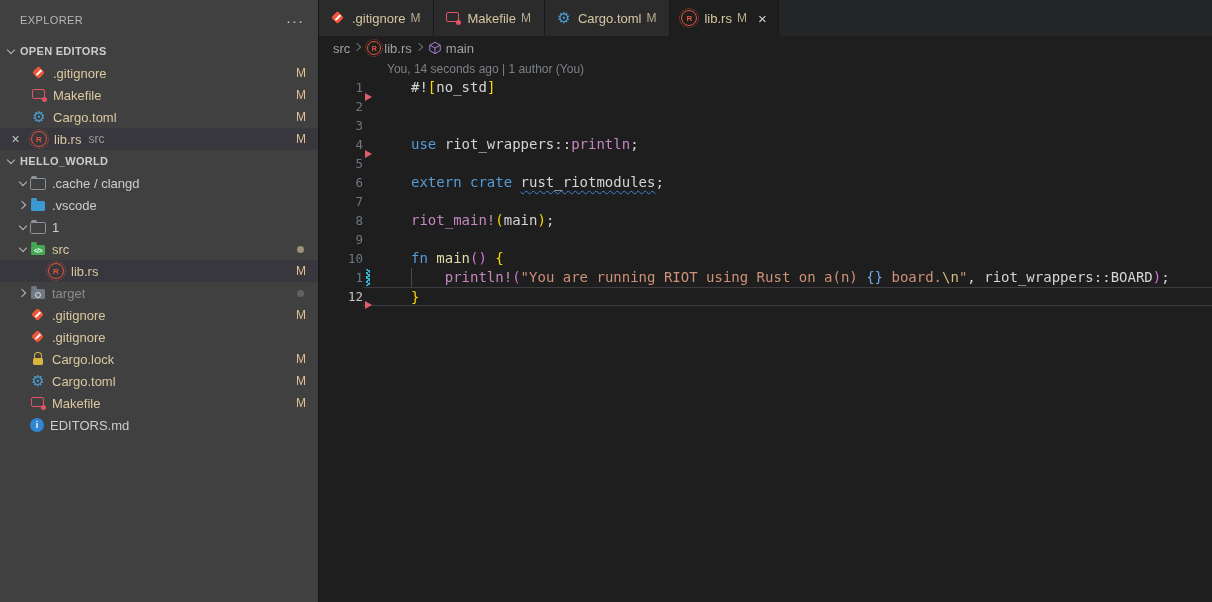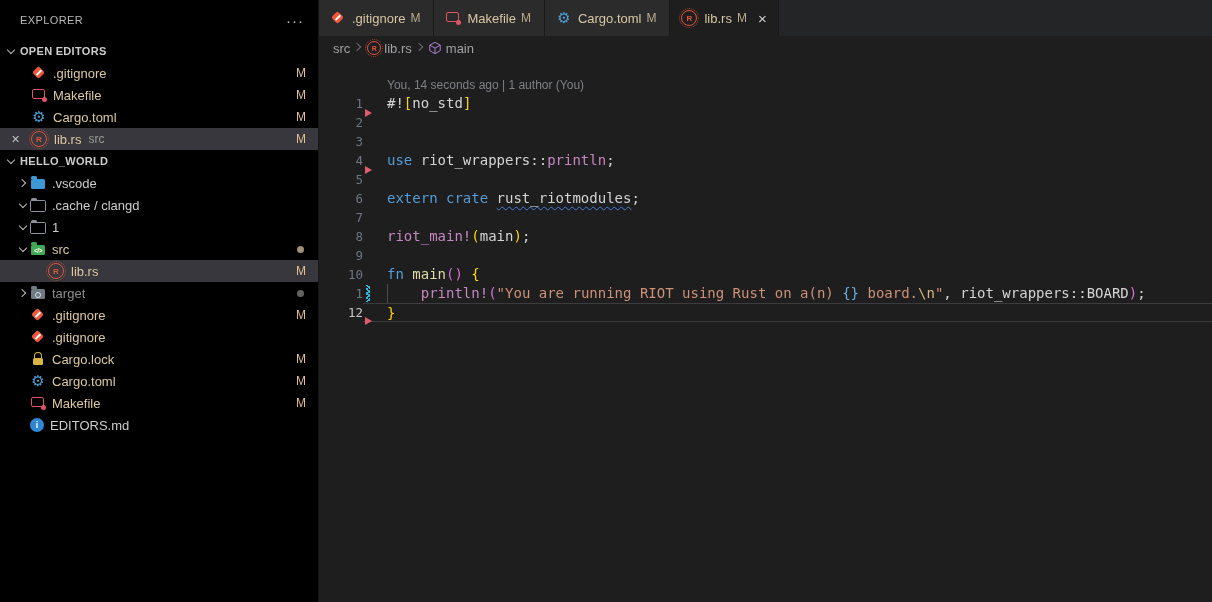--- a/index.html
+++ b/index.html
@@ -2,21 +2,21 @@
 <html><head>
 <meta charset="utf-8">
 <style>
   html,body{margin:0;padding:0;}
   body{
     width:1212px;height:602px;overflow:hidden;position:relative;
     background:#1e1e1e;color:#cccccc;
     font-family:"Liberation Sans",sans-serif;font-size:13px;
   }
   
-  .sidebar{position:absolute;left:0;top:0;width:318px;height:602px;background:#000000;z-index:2;}
+  .sidebar{position:absolute;left:0;top:0;width:318px;height:602px;background:#404040;z-index:2;}
   .sb-title{height:40px;display:flex;align-items:center;padding:0 14px 0 20px;font-size:11px;color:#b8b8b8;letter-spacing:.4px;}
   .sb-more{margin-left:auto;color:#c5c5c5;font-size:15px;letter-spacing:1px;cursor:pointer;}
   .section-header{height:22px;display:flex;align-items:center;padding-left:4px;font-weight:bold;font-size:11px;color:#cccccc;letter-spacing:.3px;cursor:pointer;}
   .section-header .chev{margin-right:2px;}
   .row{height:22px;display:flex;align-items:center;position:relative;font-size:13px;color:#cccccc;cursor:pointer;white-space:nowrap;}
   .row.selected{background:#37373d;}
   .row .name{overflow:hidden;text-overflow:ellipsis;}
   .row .name.mod{color:#dcc8a0;}
   .row .name.dim{color:#8c8c8c;}
   .row .desc{margin-left:7px;font-size:12px;color:#9a9a9a;}
@@ -63,25 +63,25 @@
   .tab .tname{margin-right:5px;}
   .tab .tbadge{color:#b9ab8c;font-size:12px;margin-right:2px;}
   .tab .tclose{color:#d0d0d0;font-size:15px;margin-left:9px;cursor:pointer;}
   
   .breadcrumb{height:24px;display:flex;align-items:center;padding-left:14px;font-size:13px;color:#a0a0a5;background:#1e1e1e;}
   .breadcrumb .bc-item{cursor:pointer;}
   .breadcrumb .icon{margin:0 3px 0 3px;}
   .breadcrumb .icon.rust{width:12px;height:12px;font-size:7px;}
   .cube-icon{width:14px;height:14px;margin:0 4px 0 2px;}
   
-  .editor-body{position:relative;background:#1e1e1e;font-family:"DejaVu Sans Mono","Liberation Mono",monospace;margin-top:16px;}
+  .editor-body{position:relative;background:#1e1e1e;font-family:"DejaVu Sans Mono","Liberation Mono",monospace;}
   .blame-head{margin-left:68px;height:18px;line-height:18px;font-family:"Liberation Sans",sans-serif;font-size:12px;color:#7d8186;cursor:pointer;}
   .cline{display:flex;height:19px;line-height:19px;font-size:14px;}
   .lnum{width:44px;flex:none;text-align:right;color:#6e7681;font-size:12.5px;cursor:pointer;}
-  .rest{flex:1;display:flex;position:relative;box-sizing:border-box;}
+  .rest{flex:1;display:flex;position:relative;box-sizing:border-box;gap:24px;}
   .cline.active .lnum{color:#c6c6c6;}
   .cline.active .rest{border-top:1px solid #3c3c3e;border-bottom:1px solid #3c3c3e;}
   .deco{width:24px;flex:none;position:relative;}
   .del-tri{position:absolute;left:2px;bottom:-4px;width:0;height:0;border-top:4px solid transparent;border-bottom:4px solid transparent;border-left:7px solid #e05c6e;cursor:pointer;z-index:3;}
   .squiggle{position:absolute;left:3px;top:1px;bottom:1px;width:4px;cursor:pointer;
     background:repeating-linear-gradient(45deg,#2db7d4 0 1.2px,transparent 1.2px 3px),repeating-linear-gradient(135deg,#2db7d4 0 1.2px,transparent 1.2px 3px);}
   .ltext{white-space:pre;position:relative;}
   .guide{position:absolute;left:0;top:0;bottom:0;width:1px;background:#4a4a4a;}
   .inline-blame{color:#595b5e;margin-left:57px;font-size:13px;}
   .tk-kw{color:#569cd6}.tk-fg{color:#d4d4d4}.tk-mac{color:#c586c0}.tk-fn{color:#dcdcaa}
@@ -127,33 +127,33 @@
         <span class="badge">M</span>
       </div>
     </div>
   <div class="section-header">
     <span class="chev down"></span>
     <span>HELLO_WORLD</span>
   </div>
   <div id="file-tree">
       <div class="row">
         <span class="spacer" style="width: 16px;"></span>
+        <span class="chev down"></span>
+        <span class="icon folder-cache">
+          <span class="folder"></span>
+        </span>
+        <span class="name">.cache / clangd</span>
+      </div>
+      <div class="row">
+        <span class="spacer" style="width: 16px;"></span>
         <span class="chev right"></span>
         <span class="icon folder-vscode">
           <span class="folder"></span>
         </span>
         <span class="name">.vscode</span>
-      </div>
-      <div class="row">
-        <span class="spacer" style="width: 16px;"></span>
-        <span class="chev down"></span>
-        <span class="icon folder-cache">
-          <span class="folder"></span>
-        </span>
-        <span class="name">.cache / clangd</span>
       </div>
       <div class="row">
         <span class="spacer" style="width: 16px;"></span>
         <span class="chev down"></span>
         <span class="icon folder-plain">
           <span class="folder"></span>
         </span>
         <span class="name">1</span>
       </div>
       <div class="row">

